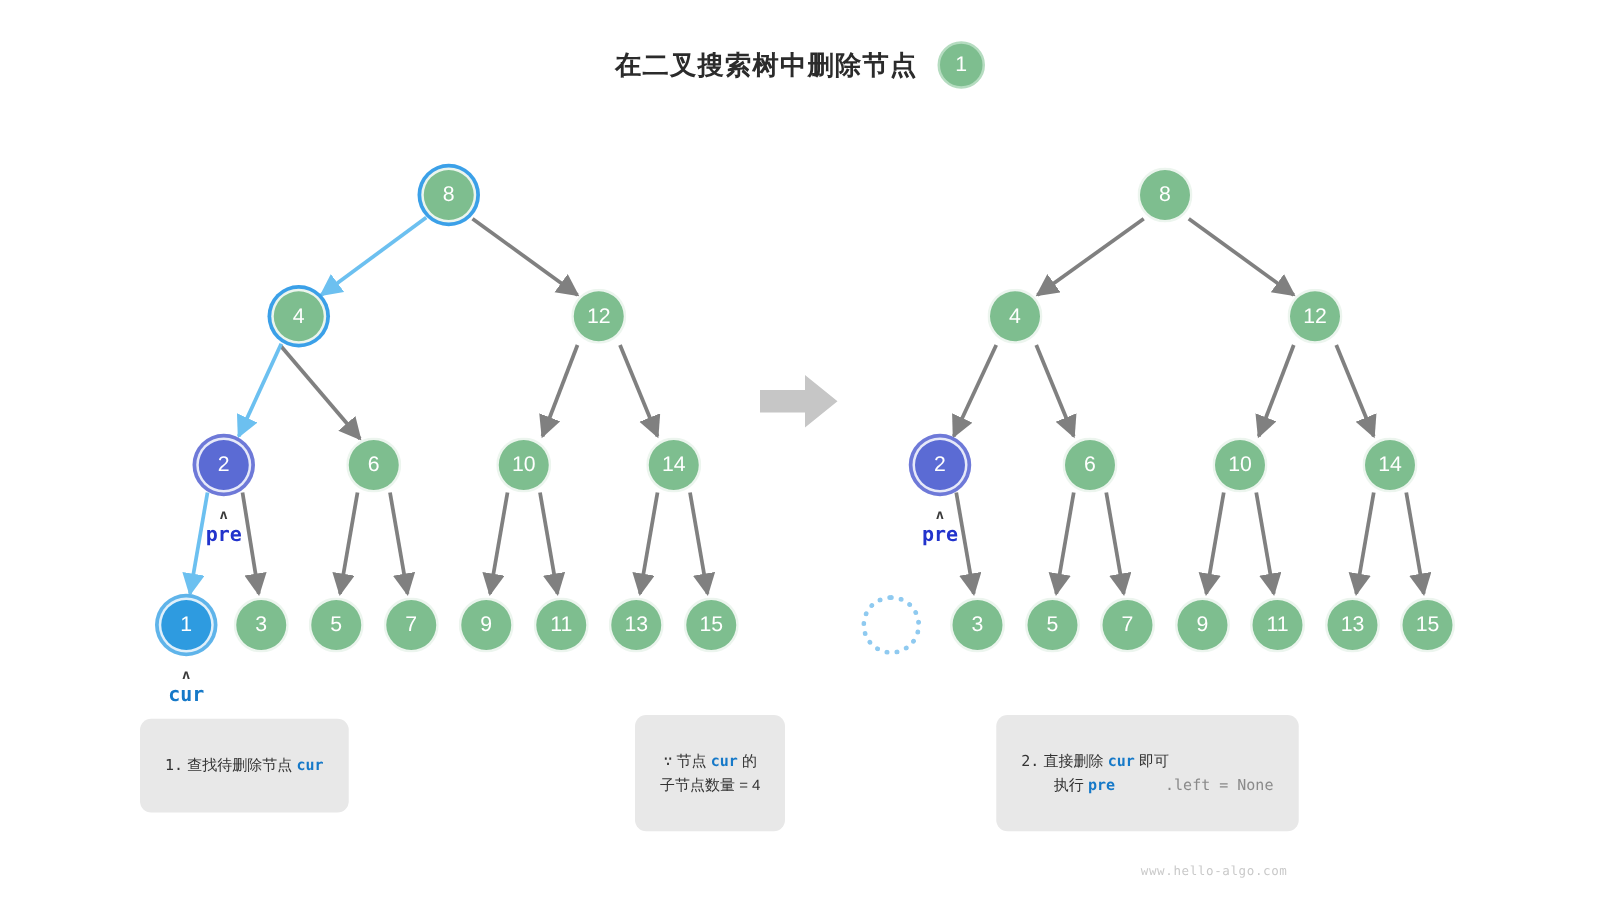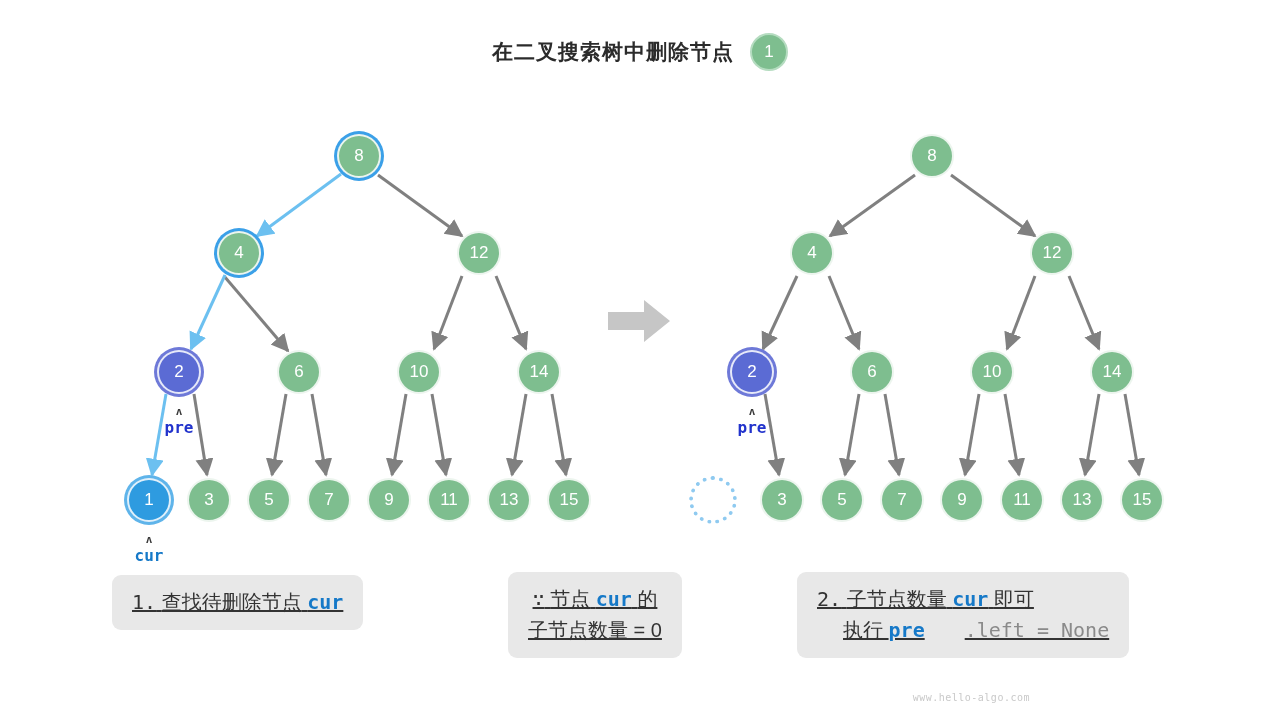--- a/index.html
+++ b/index.html
@@ -63,24 +63,23 @@
     color:#3a3a3a;font-weight:bold;
   }
   .ptr.cur{color:#1679C8;}
 
   
   .big-arrow{position:absolute;left:608px;top:298px;}
 
   
   .caption{
     position:absolute;background:#e8e8e8;border-radius:9px;
-    padding:12px 20px;box-sizing:border-box;
-    font-size:20px;color:#333333;line-height:1.55;
+    padding:28px 20px;box-sizing:border-box;
+    font-size:12px;color:#333333;line-height:1.55;
     white-space:nowrap;
-    text-decoration:underline;
   }
   .caption .kw{color:#1679C8;font-weight:bold;
     font-family:"DejaVu Sans Mono","Liberation Mono",monospace;}
   .caption .dim{color:#8a8a8a;
     font-family:"DejaVu Sans Mono","Liberation Mono",monospace;margin-left:40px;}
   .caption .idx{font-family:"DejaVu Sans Mono","Liberation Mono",monospace;}
 
   #caption-left{left:112px;top:575px;}
   #caption-mid{left:508px;top:572px;text-align:center;}
   #caption-right{left:797px;top:572px;}
@@ -196,27 +195,27 @@
     <span class="kw">cur</span>
   </div>
 
   <div class="caption" id="caption-mid">
     <div>
       <span class="idx">∵</span>
       <span>节点</span>
       <span class="kw">cur</span>
       <span>的</span>
     </div>
-    <div>子节点数量 = 0</div>
+    <div>子节点数量 = 4</div>
   </div>
 
   <div class="caption" id="caption-right">
     <div>
       <span class="idx">2.</span>
-      <span>子节点数量</span>
+      <span>直接删除</span>
       <span class="kw">cur</span>
       <span>即可</span>
     </div>
     <div style="padding-left:26px">
       <span>执行</span>
       <span class="kw">pre</span><span class="dim">.left = None</span>
     </div>
   </div>
 
   <div class="watermark">www.hello-algo.com</div>

